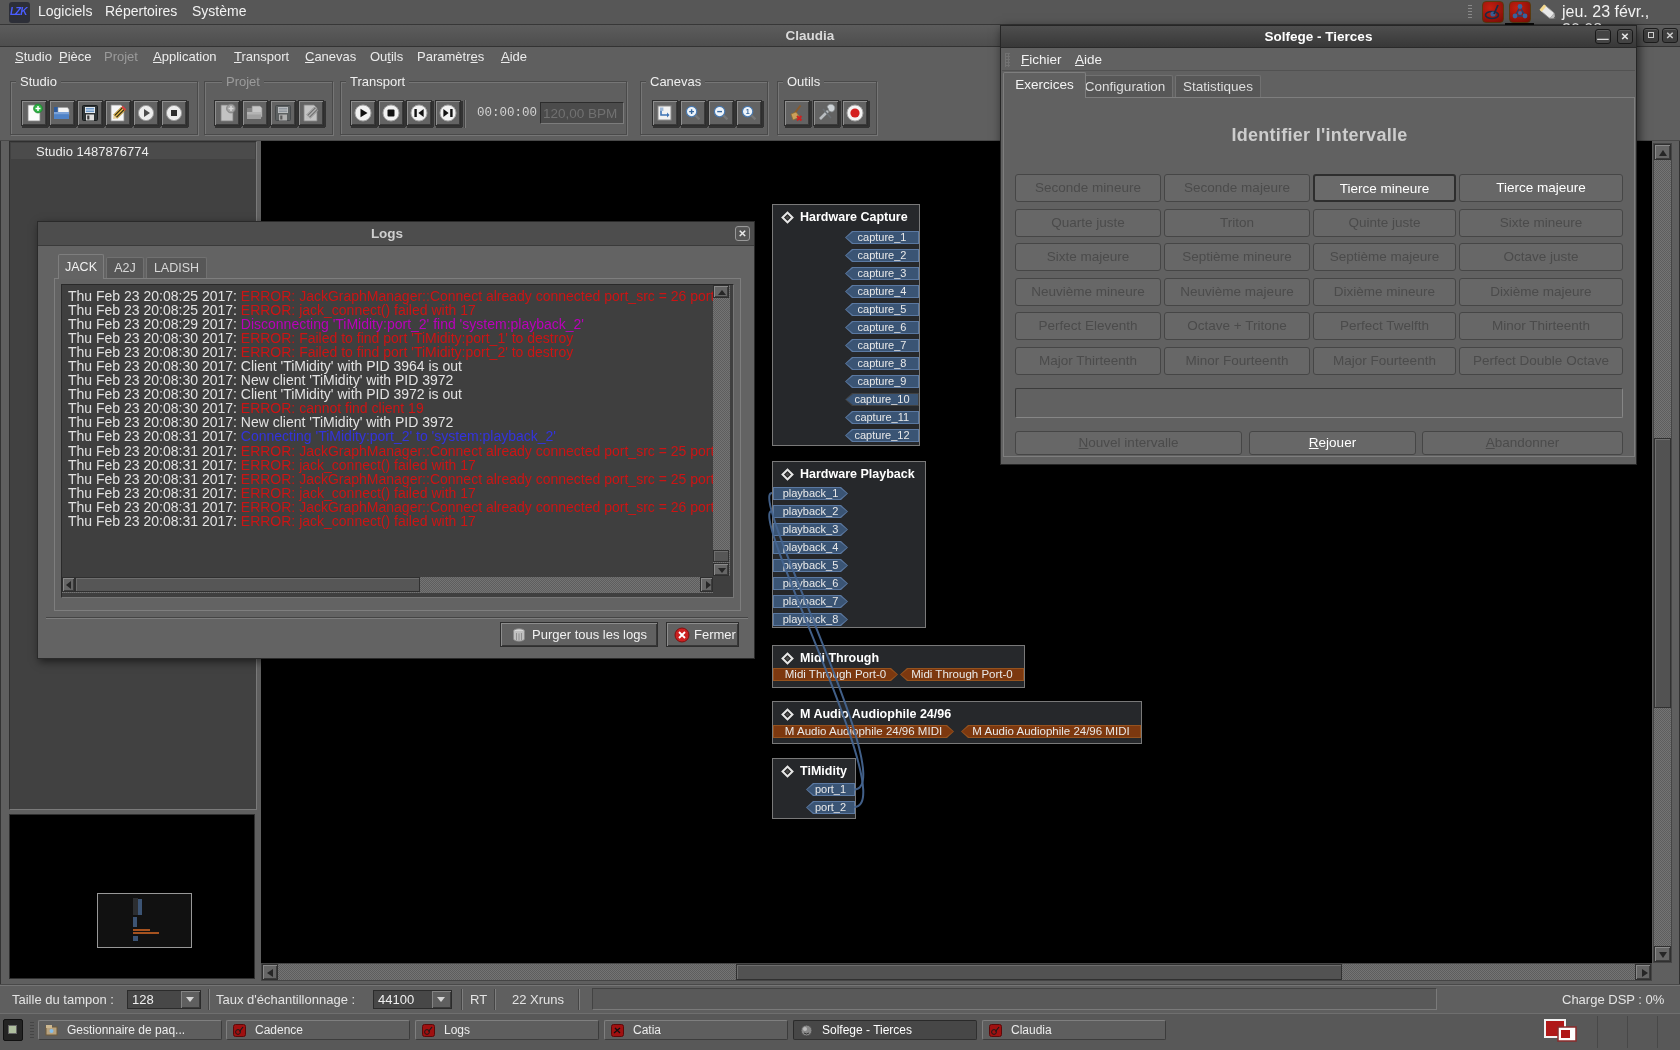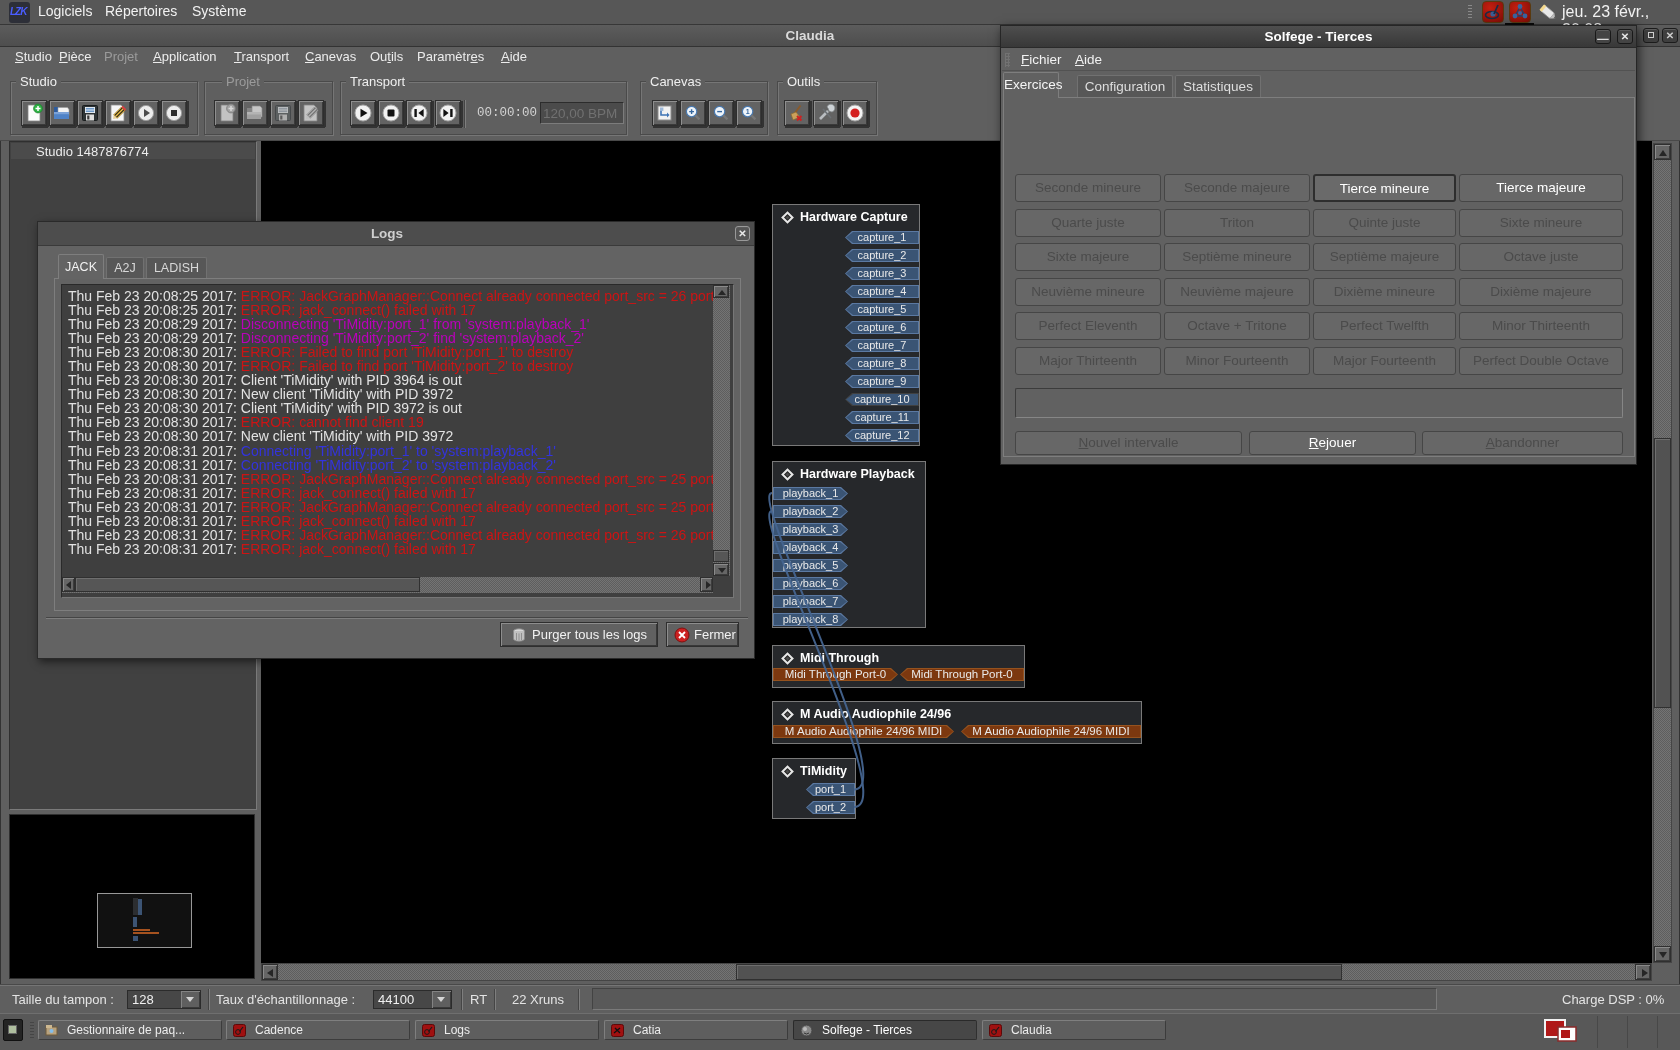--- a/index.html
+++ b/index.html
@@ -406,30 +406,28 @@
   <div class="abs" style="left:20px;top:32px;width:46px;height:25px;background:#646464;border:1px solid #7e7e7e;border-bottom:none;border-radius:2px 2px 0 0;font-size:12.5px;color:#f2f2f2;text-align:center;line-height:24px;z-index:2;">JACK</div>
   <div class="abs" style="left:68px;top:35px;width:38px;height:22px;background:#575757;border:1px solid #717171;border-bottom:none;border-radius:2px 2px 0 0;font-size:12.5px;color:#d8d8d8;text-align:center;line-height:21px;">A2J</div>
   <div class="abs" style="left:108px;top:35px;width:61px;height:22px;background:#575757;border:1px solid #717171;border-bottom:none;border-radius:2px 2px 0 0;font-size:12.5px;color:#d8d8d8;text-align:center;line-height:21px;">LADISH</div>
 
   <div class="abs" style="left:16px;top:56px;width:687px;height:333px;border:1px solid #7e7e7e;"></div>
 
   <div class="abs" style="left:23px;top:62px;width:673px;height:314px;background:#3f3f3f;border:1px solid #2a2a2a;border-bottom-color:#777;border-right-color:#777;overflow:hidden;">
     <div id="loglines" class="abs" style="left:6px;top:4px;width:660px;font-size:14px;line-height:14.05px;color:#e2e2e2;white-space:nowrap;">
       <div>Thu Feb 23 20:08:25 2017: <span class="lr">ERROR: JackGraphManager::Connect already connected port_src = 26 port_</span></div>
       <div>Thu Feb 23 20:08:25 2017: <span class="lr">ERROR: jack_connect() failed with 17</span></div>
-      <div>Thu Feb 23 20:08:29 2017: <span class="lm">Disconnecting 'TiMidity:port_1' from 'system:playback_1'</span></div>
       <div>Thu Feb 23 20:08:29 2017: <span class="lm">Disconnecting 'TiMidity:port_2' find 'system:playback_2'</span></div>
       <div>Thu Feb 23 20:08:30 2017: <span class="lr">ERROR: Failed to find port 'TiMidity:port_1' to destroy</span></div>
       <div>Thu Feb 23 20:08:30 2017: <span class="lr">ERROR: Failed to find port 'TiMidity:port_2' to destroy</span></div>
       <div>Thu Feb 23 20:08:30 2017: Client 'TiMidity' with PID 3964 is out</div>
       <div>Thu Feb 23 20:08:30 2017: New client 'TiMidity' with PID 3972</div>
       <div>Thu Feb 23 20:08:30 2017: Client 'TiMidity' with PID 3972 is out</div>
       <div>Thu Feb 23 20:08:30 2017: <span class="lr">ERROR: cannot find client 19</span></div>
       <div>Thu Feb 23 20:08:30 2017: New client 'TiMidity' with PID 3972</div>
-      <div>Thu Feb 23 20:08:31 2017: <span class="lb">Connecting 'TiMidity:port_1' to 'system:playback_1'</span></div>
       <div>Thu Feb 23 20:08:31 2017: <span class="lb">Connecting 'TiMidity:port_2' to 'system:playback_2'</span></div>
       <div>Thu Feb 23 20:08:31 2017: <span class="lr">ERROR: JackGraphManager::Connect already connected port_src = 25 port_</span></div>
       <div>Thu Feb 23 20:08:31 2017: <span class="lr">ERROR: jack_connect() failed with 17</span></div>
       <div>Thu Feb 23 20:08:31 2017: <span class="lr">ERROR: JackGraphManager::Connect already connected port_src = 25 port_</span></div>
       <div>Thu Feb 23 20:08:31 2017: <span class="lr">ERROR: jack_connect() failed with 17</span></div>
       <div>Thu Feb 23 20:08:31 2017: <span class="lr">ERROR: JackGraphManager::Connect already connected port_src = 26 port_</span></div>
       <div>Thu Feb 23 20:08:31 2017: <span class="lr">ERROR: jack_connect() failed with 17</span></div>
     </div>
 
     <div class="abs dither" style="left:651px;top:0px;width:17px;height:291px;">
@@ -476,25 +474,26 @@
   <div class="abs" style="left:0;top:0;width:635px;height:22px;background:linear-gradient(#4e4e4e,#383838);border-bottom:1px solid #2a2a2a;">
     <div class="abs" style="left:0;top:3px;width:635px;text-align:center;font-size:13.5px;font-weight:bold;color:#ffffff;">Solfege - Tierces</div>
     <div class="wbtn" style="left:594px;top:3px;background:#444;border-color:#191919;">─</div>
     <div class="wbtn" style="left:616px;top:3px;background:#444;border-color:#191919;font-size:10px;line-height:13px;">✕</div>
   </div>
   <div class="abs" style="left:4px;top:27px;width:5px;height:14px;background:repeating-linear-gradient(#7e7e7e 0 1px, transparent 1px 3px), repeating-linear-gradient(90deg,#7e7e7e 0 1px, transparent 1px 3px);opacity:.6;"></div>
   <div class="abs" style="left:20px;top:26px;font-size:13.5px;color:#f2f2f2;"><u>F</u>ichier</div>
   <div class="abs" style="left:74px;top:26px;font-size:13.5px;color:#f2f2f2;"><u>A</u>ide</div>
   <div class="abs" style="left:1px;top:44px;width:633px;border-top:1px solid #525252;"></div>
 
-  <div class="abs" style="left:2px;top:46px;width:56px;height:26px;background:#616161;border:1px solid #7e7e7e;border-bottom:none;border-radius:2px 2px 0 0;font-size:13.5px;color:#f5f5f5;text-align:center;line-height:24px;z-index:2;">Exercices</div>
+  <div class="abs" style="left:2px;top:46px;width:83px;height:26px;background:#616161;border:1px solid #7e7e7e;border-bottom:none;border-radius:2px 2px 0 0;font-size:13.5px;color:#f5f5f5;text-align:center;line-height:24px;z-index:2;">Exercices</div>
   <div class="abs" style="left:76px;top:49px;width:96px;height:22px;background:#575757;border:1px solid #717171;border-bottom:none;border-radius:2px 2px 0 0;font-size:13.5px;color:#dedede;text-align:center;line-height:21px;">Configuration</div>
   <div class="abs" style="left:174px;top:49px;width:86px;height:22px;background:#575757;border:1px solid #717171;border-bottom:none;border-radius:2px 2px 0 0;font-size:13.5px;color:#dedede;text-align:center;line-height:21px;">Statistiques</div>
 
   <div class="abs" style="left:2px;top:71px;width:632px;height:360px;border:1px solid #7e7e7e;"></div>
+  <div class="abs" style="left:0;top:99px;width:637px;text-align:center;font-size:18px;font-weight:bold;color:#cdcdcd;letter-spacing:0.3px;">Identifier l'intervalle</div>
   <div id="sgrid">
   <div class="sbtn" style="left:14px;top:148px;width:146px;height:28px;line-height:26px;">Seconde mineure</div>
   <div class="sbtn" style="left:163px;top:148px;width:146px;height:28px;line-height:26px;">Seconde majeure</div>
   <div class="sbtn on" style="left:312px;top:148px;width:143px;height:28px;line-height:26px;border:2px solid #2e2e2e;background:#6a6a6a;">Tierce mineure</div>
   <div class="sbtn on" style="left:458px;top:148px;width:164px;height:28px;line-height:26px;">Tierce majeure</div>
   <div class="sbtn" style="left:14px;top:182.5px;width:146px;height:28px;line-height:26px;">Quarte juste</div>
   <div class="sbtn" style="left:163px;top:182.5px;width:146px;height:28px;line-height:26px;">Triton</div>
   <div class="sbtn" style="left:312px;top:182.5px;width:143px;height:28px;line-height:26px;">Quinte juste</div>
   <div class="sbtn" style="left:458px;top:182.5px;width:164px;height:28px;line-height:26px;">Sixte mineure</div>
   <div class="sbtn" style="left:14px;top:217px;width:146px;height:28px;line-height:26px;">Sixte majeure</div>

